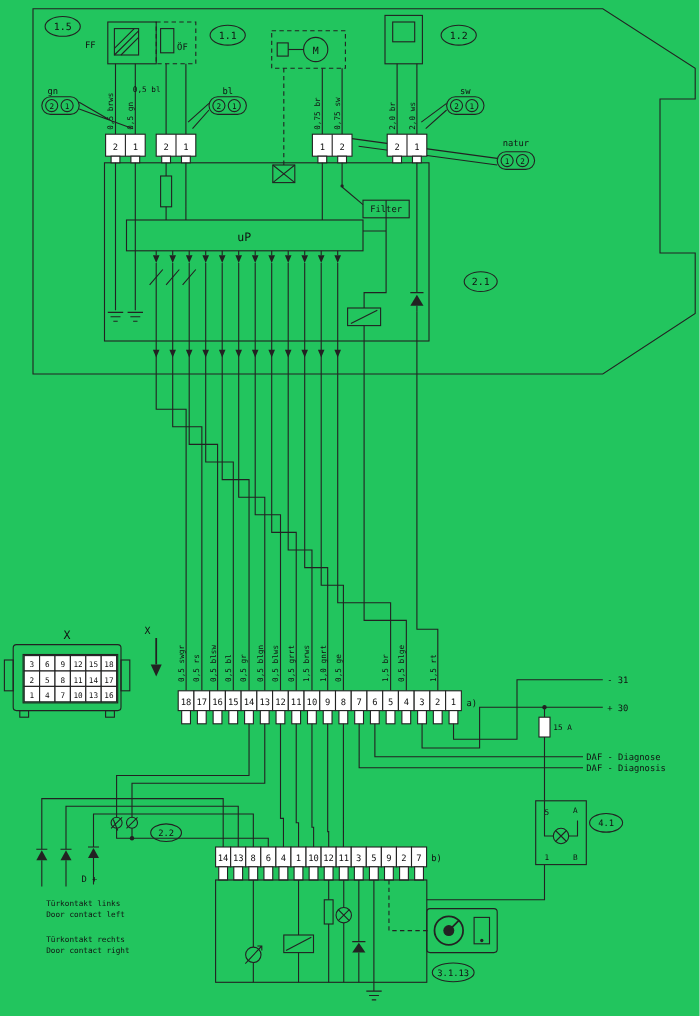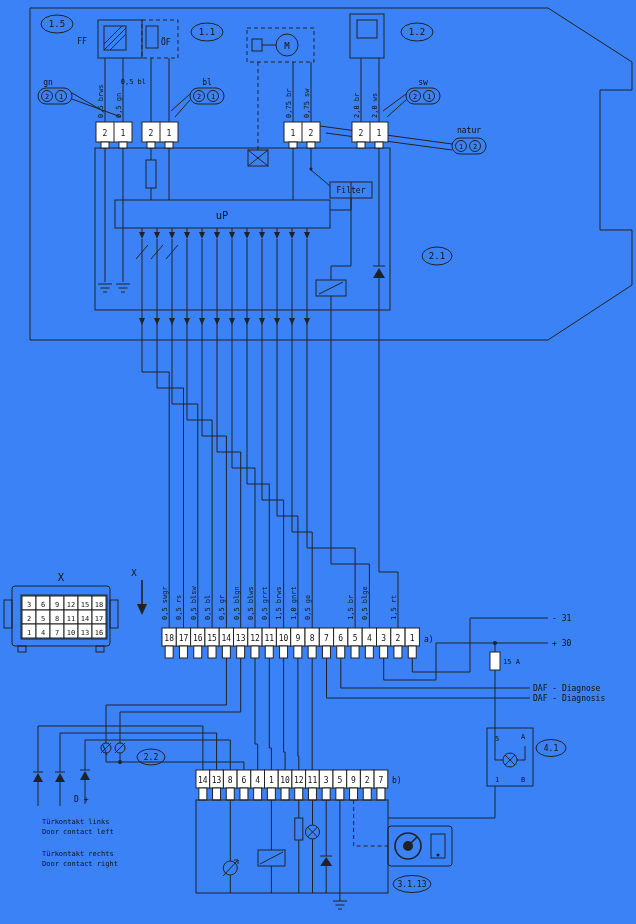--- a/index.html
+++ b/index.html
@@ -1,16 +1,16 @@
 <!DOCTYPE html>
 <html><head>
 <meta charset="utf-8">
 <style>
   html,body{margin:0;padding:0;background:#e8e8e8}
-  .wrap{position:relative;width:636px;height:924px;background:#3b82f6;margin:0 auto;
+  .wrap{position:relative;width:636px;height:924px;background:#22c55e;margin:0 auto;
         font-family:"DejaVu Sans Mono","DejaVu Sans",monospace;overflow:hidden}
   svg{position:absolute;left:0;top:0}
   .ln{fill:none;stroke:#222;stroke-width:1}
   .fat{fill:none;stroke:#222;stroke-width:1.6}
   .dash{fill:none;stroke:#222;stroke-width:1;stroke-dasharray:4 3}
   .cell{fill:#fff;stroke:#222;stroke-width:1}
   .blk{fill:#222;stroke:none}
   text{fill:#111;font-family:"DejaVu Sans Mono","DejaVu Sans",monospace}
   .t7{font-size:7px}.t8{font-size:8px}.t9{font-size:9px}.t10{font-size:10.5px}
   .mid{text-anchor:middle}.end{text-anchor:end}

